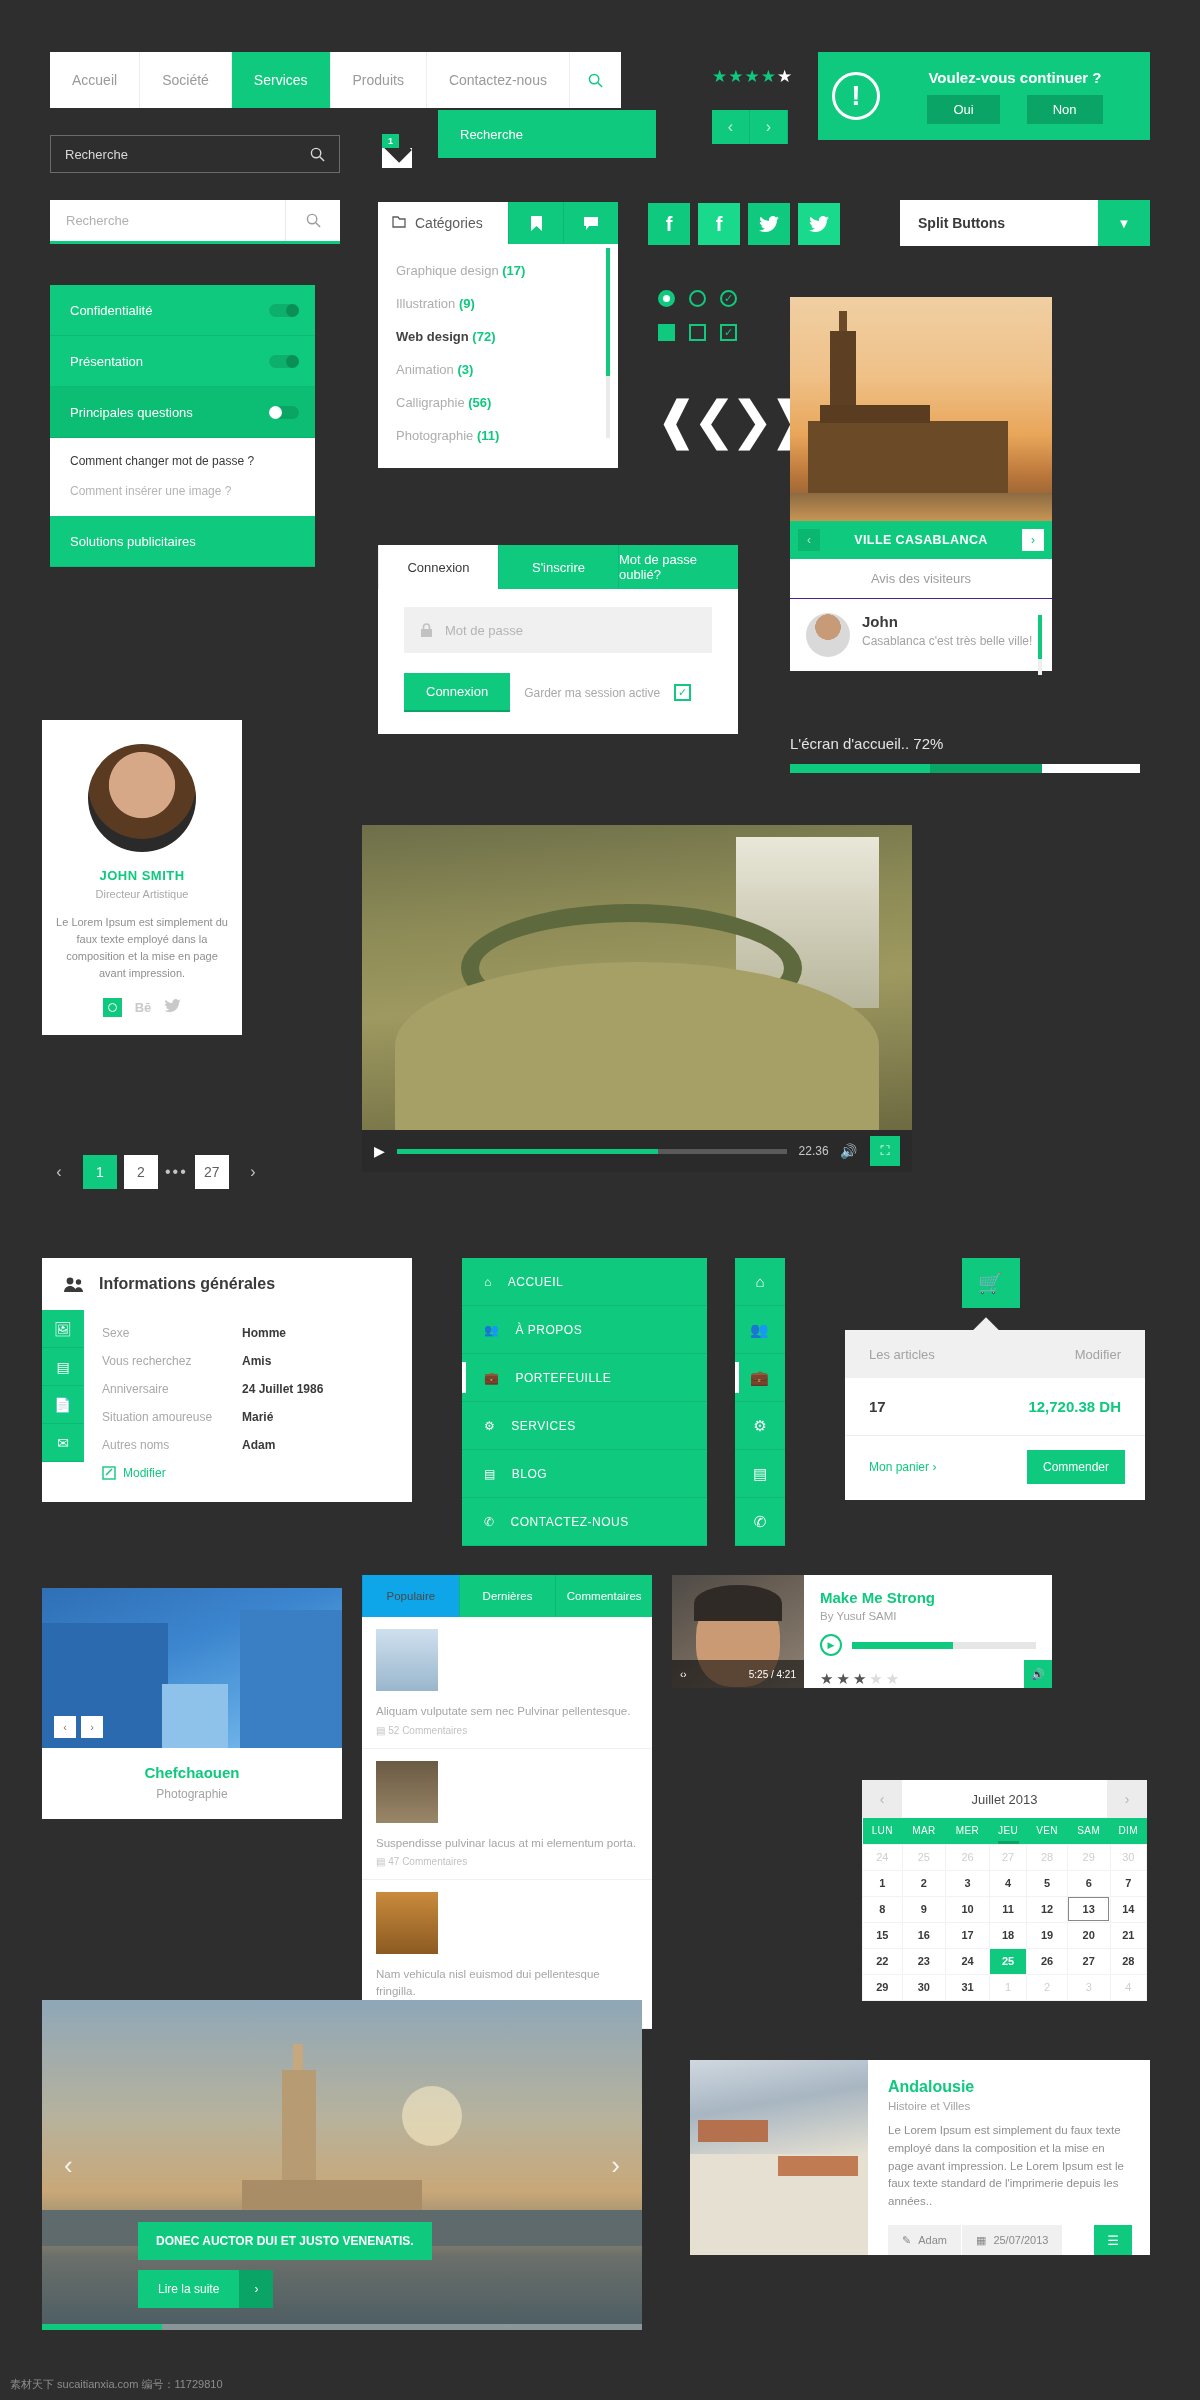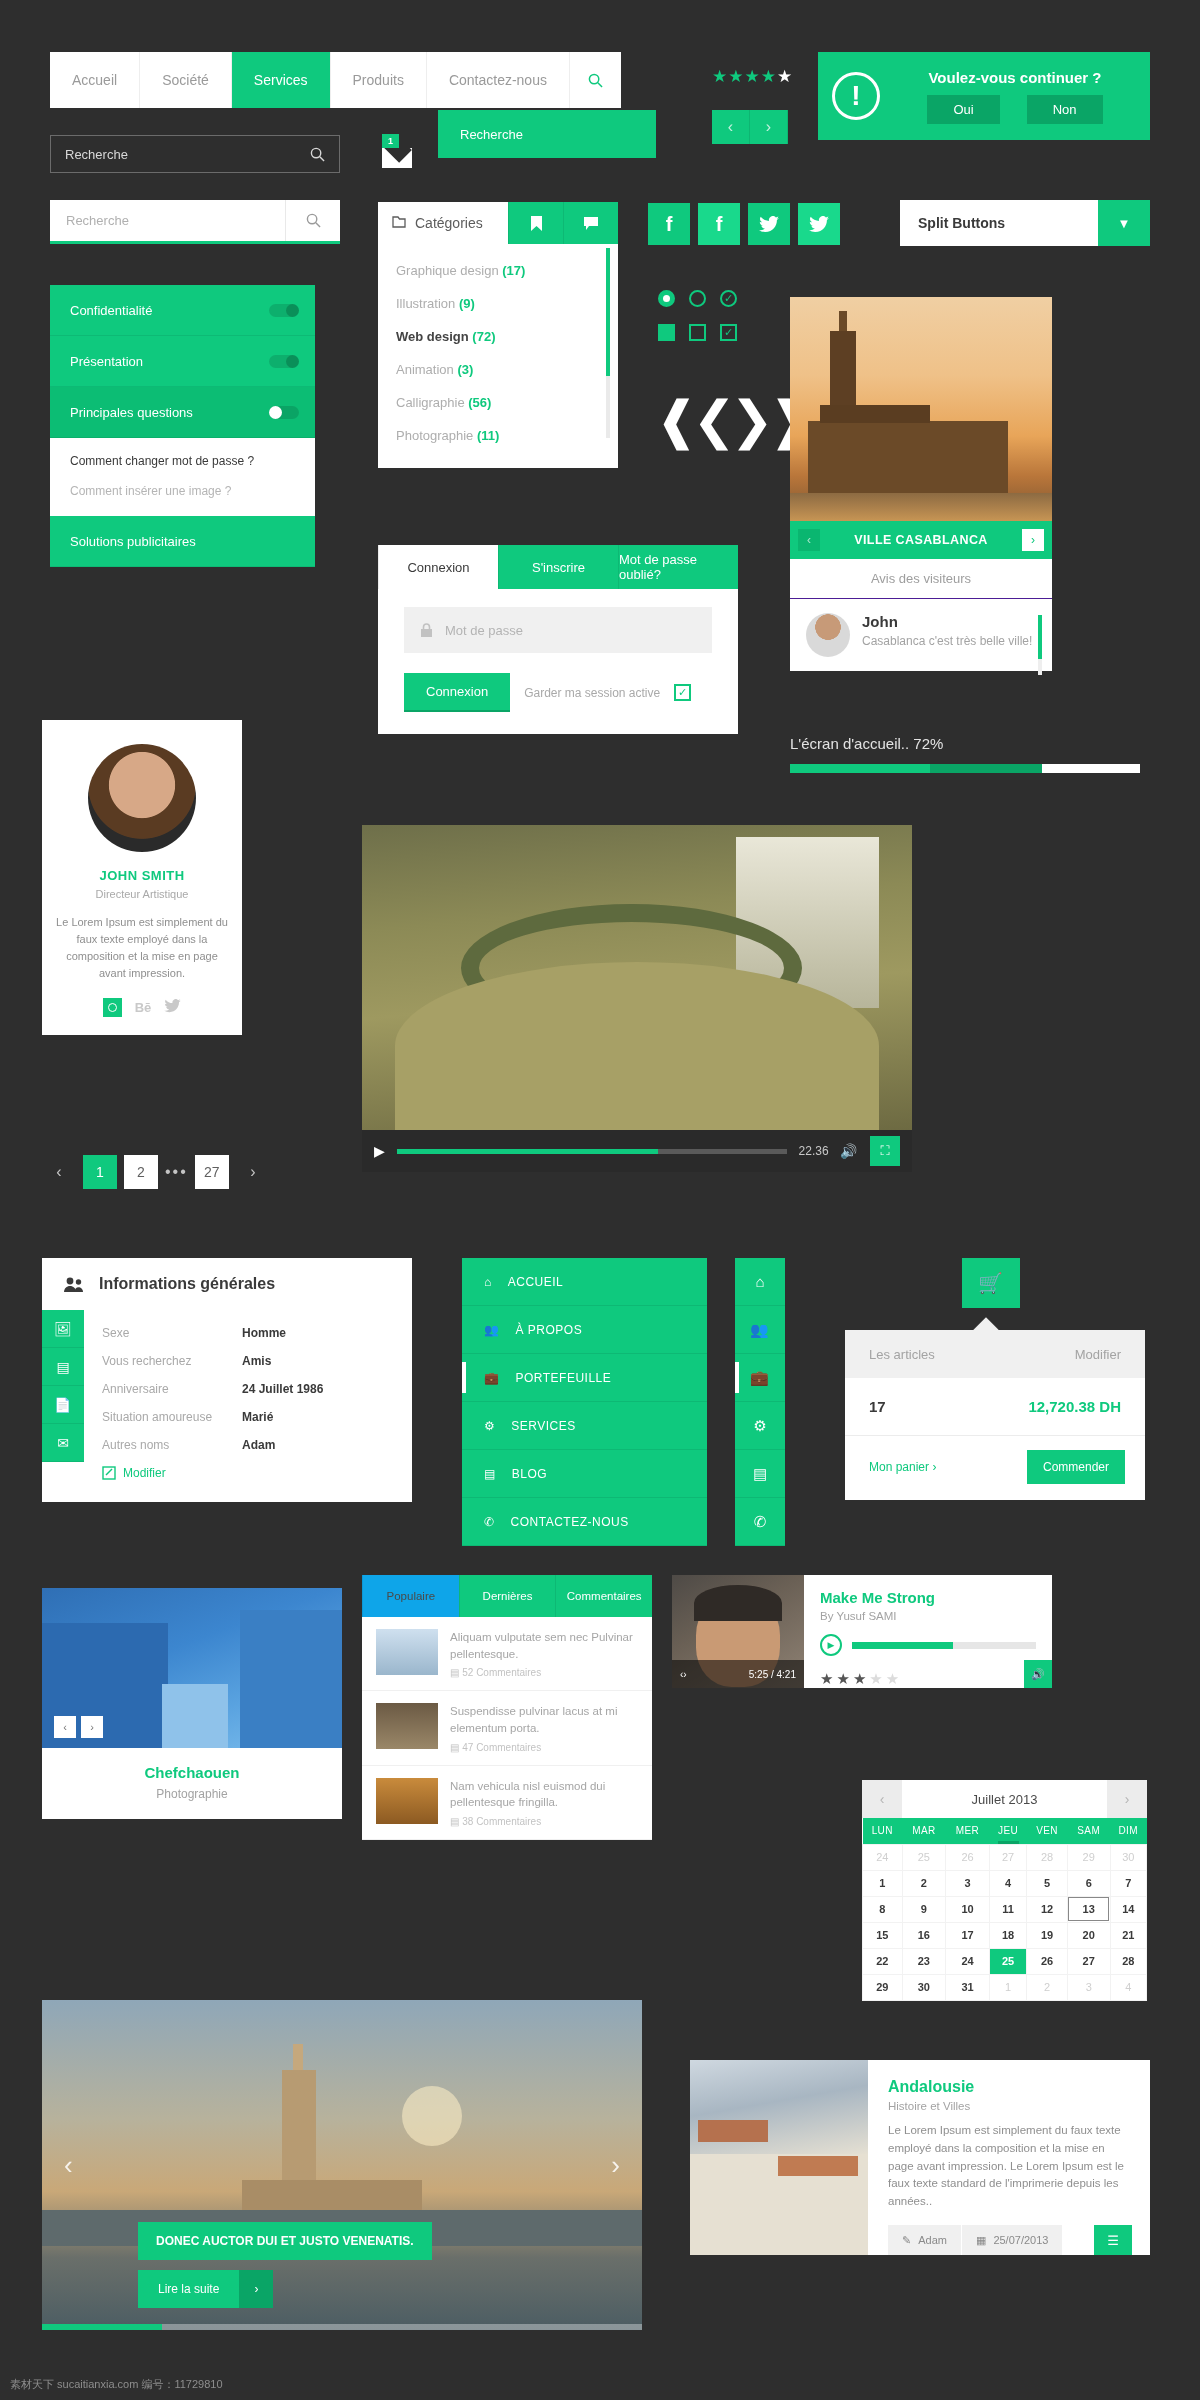--- a/index.html
+++ b/index.html
@@ -227,21 +227,21 @@
   #chef .cnav div { width: 22px; height: 22px; background: #fff; color: #777; display: flex; align-items: center; justify-content: center; font-size: 11px; }
   #chef .cinfo { padding: 16px 0 18px 0; text-align: center; }
   #chef .ctit { color: #0fc97e; font-size: 15px; font-weight: bold; margin-bottom: 6px; }
   #chef .csub { color: #a3a3a3; font-size: 12px; }
 
   
   #pop { left: 362px; top: 1575px; width: 290px; background: #fff; }
   #pop .ptabs { display: flex; }
   #pop .pt { flex: 1; height: 42px; display: flex; align-items: center; justify-content: center; font-size: 11.5px; background: #0fc97e; color: #fff; border-left: 1px solid rgba(0,0,0,.08); }
   #pop .pt.active { background: #0ea5e9; color: #4a4a4a; }
-  #pop .pitem { display: flex; gap: 12px; padding: 12px 14px 12px 14px; border-bottom: 1px solid #f0f0f0; }
+  #pop .pitem { display: flex; gap: 12px; padding: 12px 14px 12px 14px; border-bottom: 1px solid #f0f0f0; flex-direction: column; }
   #pop .pthumb { width: 62px; height: 46px; flex: 0 0 62px; }
   #pop .pthumb.a { background: linear-gradient(180deg,#cfe0ef,#9ab6cc); }
   #pop .pthumb.b { background: linear-gradient(180deg,#6b5a44,#9a8768); }
   #pop .pthumb.c { background: linear-gradient(180deg,#c98b3c,#8c5a22); }
   #pop .ptxt { font-size: 11.5px; color: #a6a6a6; line-height: 1.45; }
   #pop .pmeta { font-size: 10px; color: #c3c3c3; margin-top: 5px; }
 
   
   #music { left: 672px; top: 1575px; width: 380px; background: #fff; display: flex; }
   #music .mface { width: 132px; position: relative; overflow: hidden;

